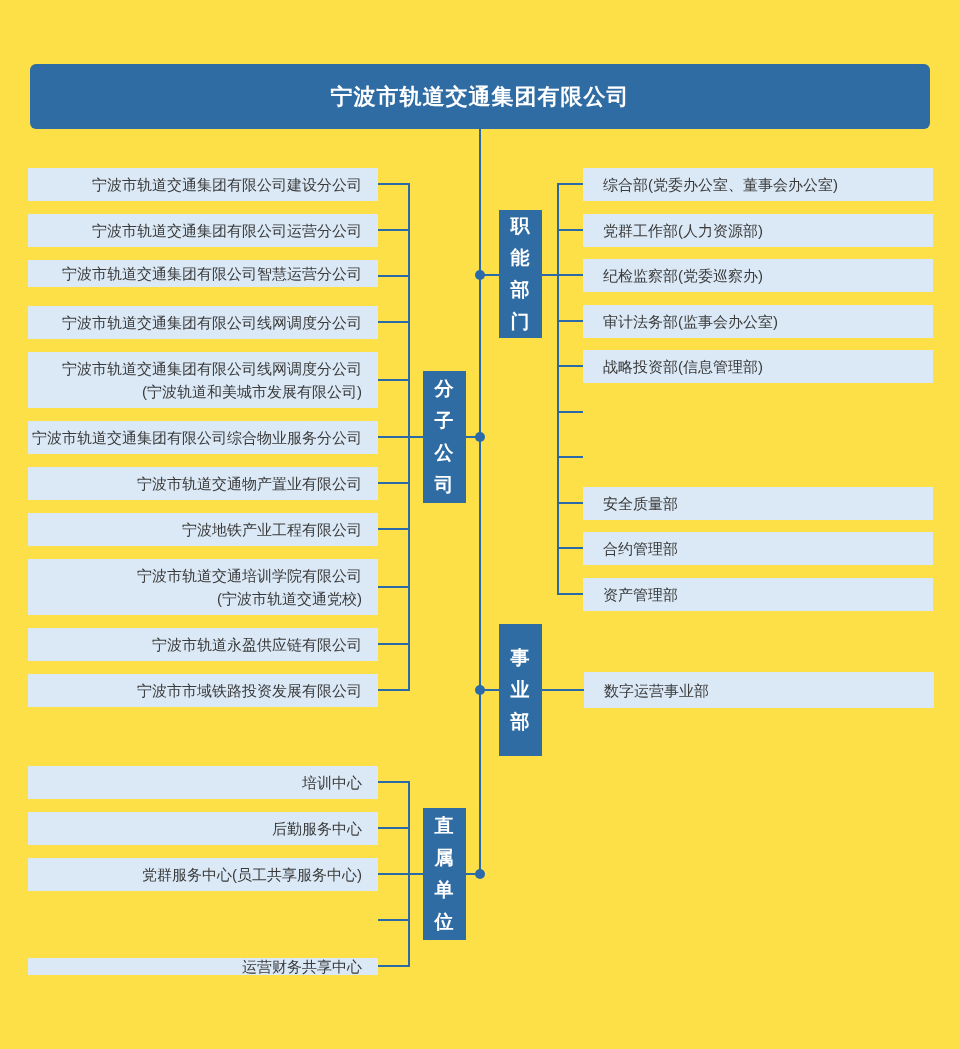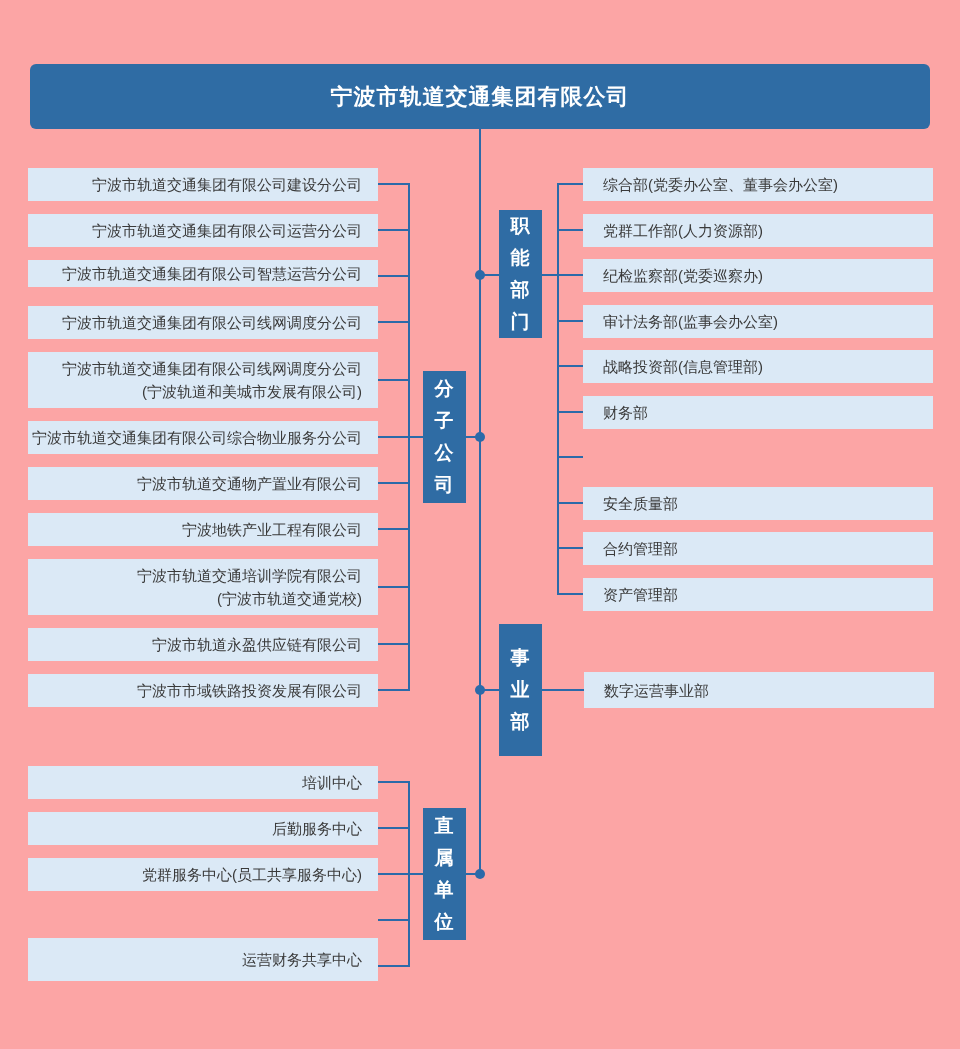--- a/index.html
+++ b/index.html
@@ -4,21 +4,21 @@
 <style>
   :root{
     --header-bg:#2F6CA4;
     --label-bg:#2F6CA4;
     --item-bg:#DBE9F6;
     --line:#2B6AA9;
     --item-text:#3A3A3A;
   }
   html,body{margin:0;padding:0;background:#fff;}
   body{font-family:"Liberation Sans","DejaVu Sans",sans-serif;}
-  .canvas{position:relative;width:960px;height:1049px;background:#fca5a5;overflow:hidden;}
+  .canvas{position:relative;width:960px;height:1049px;background:#fde047;overflow:hidden;}
 
   .org-header{
     position:absolute;left:30px;top:64px;width:900px;height:65px;
     background:var(--header-bg);border-radius:6px;
     display:flex;align-items:center;justify-content:center;
     color:#fff;font-size:22px;font-weight:bold;letter-spacing:1px;
   }
 
   .item{
     position:absolute;background:var(--item-bg);
@@ -137,23 +137,20 @@
   </div>
   <div class="item right-item" style="top:259px;height:33px">
     <div>纪检监察部(党委巡察办)</div>
   </div>
   <div class="item right-item" style="top:305px;height:33px">
     <div>审计法务部(监事会办公室)</div>
   </div>
   <div class="item right-item" style="top:350px;height:33px">
     <div>战略投资部(信息管理部)</div>
   </div>
-  <div class="item right-item" style="top:396px;height:33px">
-    <div>财务部</div>
-  </div>
   <div class="item right-item" style="top:487px;height:33px">
     <div>安全质量部</div>
   </div>
   <div class="item right-item" style="top:532px;height:33px">
     <div>合约管理部</div>
   </div>
   <div class="item right-item" style="top:578px;height:33px">
     <div>资产管理部</div>
   </div>
 
@@ -182,17 +179,17 @@
 
   <div class="item left-item" style="top:766px;height:33px">
     <div>培训中心</div>
   </div>
   <div class="item left-item" style="top:812px;height:33px">
     <div>后勤服务中心</div>
   </div>
   <div class="item left-item" style="top:858px;height:33px">
     <div>党群服务中心(员工共享服务中心)</div>
   </div>
-  <div class="item left-item" style="top:938px;height:43px">
+  <div class="item left-item" style="top:958px;height:17px">
     <div>运营财务共享中心</div>
   </div>
 
 </div>
 
 </body></html>

